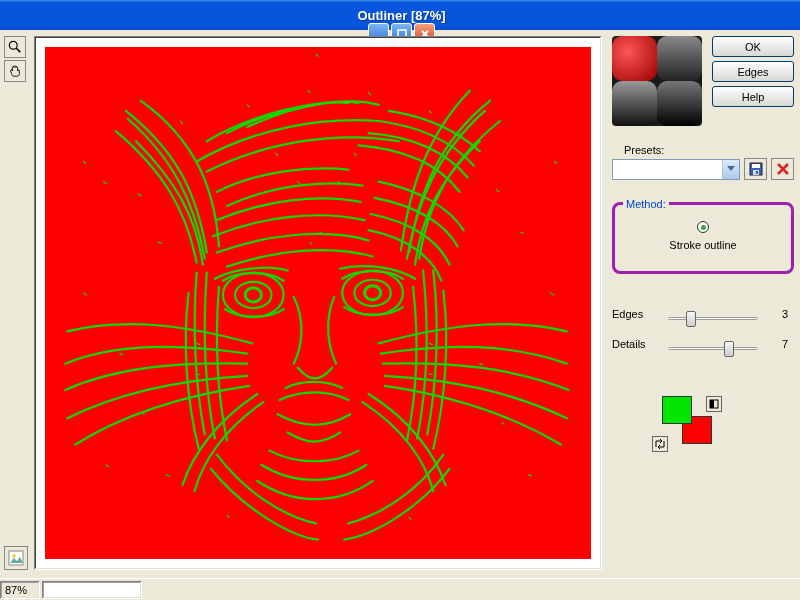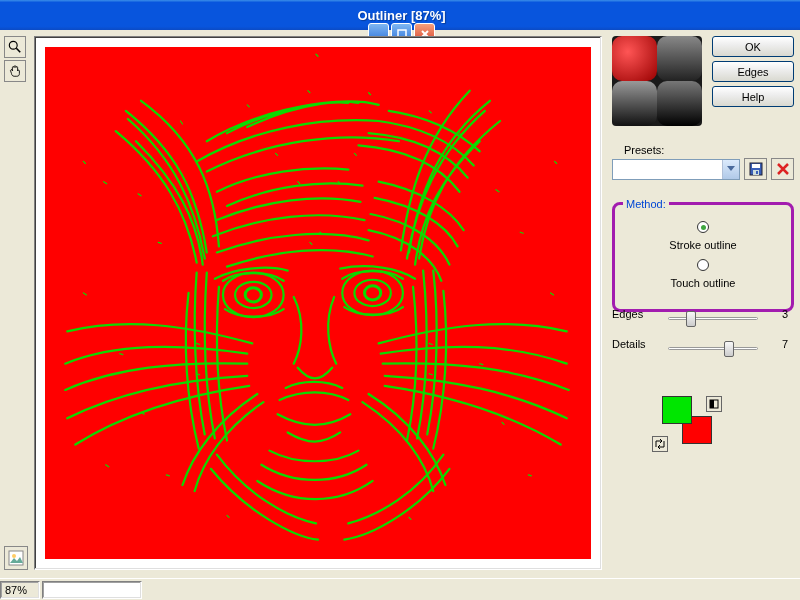--- a/index.html
+++ b/index.html
@@ -188,24 +188,20 @@
           </svg>
       </div>
     </div>
 
     <div class="group">
       <div class="legend">Method:</div>
       <div class="radio-row">
         <div class="radio checked"></div>
         <span>Stroke outline</span>
       </div>
-      <div class="radio-row">
-        <div class="radio"></div>
-        <span>Touch outline</span>
-      </div>
     </div>
 
     <div class="slider-row edges">
       <span class="slider-lbl">Edges</span>
       <div class="slider">
         <div class="track"></div>
           <div class="thumb" style="left:25%"></div>
       </div>
       <span class="slider-val">3</span>
     </div>

